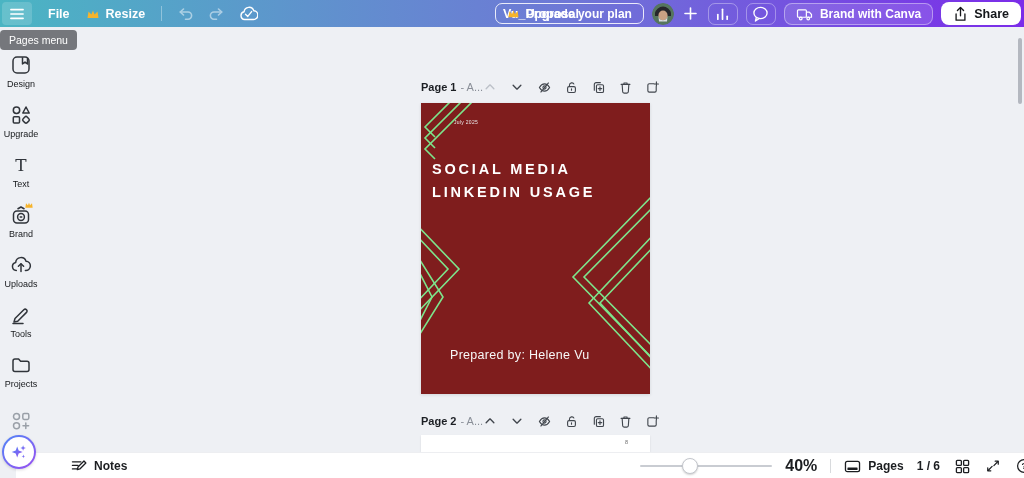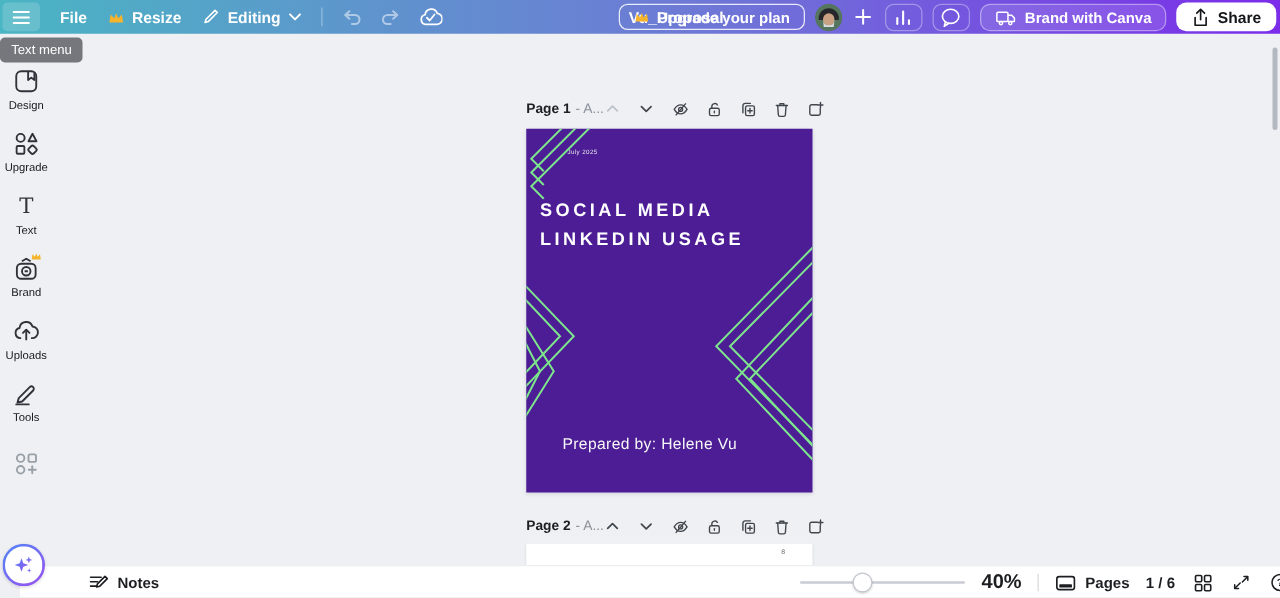--- a/index.html
+++ b/index.html
@@ -108,29 +108,20 @@
       </div>
       <div class="tb-btn">
         <span>File</span>
       </div>
       <div class="tb-btn">
         <svg width="14" height="12" viewBox="0 0 14 12">
           <path d="M1.5 10 L2.5 3.5 L5.4 6.5 L7 2.5 L8.6 6.5 L11.5 3.5 L12.5 10 Z" fill="#f6b42c"></path>
         </svg>
         <span>Resize</span>
       </div>
-      <div class="tb-btn">
-        <svg width="15" height="15" viewBox="0 0 16 16">
-          <path d="M11.8 2.4 l1.9 1.9 L6 12 l-2.7.8 L4.1 10 Z" fill="none" stroke="#fff" stroke-width="1.4" stroke-linejoin="round"></path>
-        </svg>
-        <span>Editing</span>
-        <svg width="10" height="7" viewBox="0 0 10 7">
-          <polyline points="1,1.5 5,5.5 9,1.5" fill="none" stroke="#fff" stroke-width="1.6" stroke-linecap="round" stroke-linejoin="round"></polyline>
-        </svg>
-      </div>
       <div class="tb-divider"></div>
       <div class="tb-btn tb-icon-only disabled-ic">
         <svg width="17" height="15" viewBox="0 0 17 15">
           <path d="M3.5 6 h7.5 a3.6 3.6 0 1 1 0 7.2 H8.5" fill="none" stroke="#fff" stroke-width="1.6" stroke-linecap="round"></path>
           <polyline points="6.5,3 3.2,6 6.5,9" fill="none" stroke="#fff" stroke-width="1.6" stroke-linecap="round" stroke-linejoin="round"></polyline>
         </svg>
       </div>
       <div class="tb-btn tb-icon-only disabled-ic">
         <svg width="17" height="15" viewBox="0 0 17 15">
           <path d="M13.5 6 H6 a3.6 3.6 0 1 0 0 7.2 h2.5" fill="none" stroke="#fff" stroke-width="1.6" stroke-linecap="round"></path>
@@ -202,21 +193,21 @@
             <line x1="8.5" y1="2" x2="8.5" y2="11"></line>
               <polyline points="5,5 8.5,1.6 12,5"></polyline>
             <path d="M3.5 9 v7 h10 v-7"></path>
           </g>
         </svg>
         <span>Share</span>
       </div>
     </div>
   </div>
 
-  <div class="tooltip">Text menu</div>
+  <div class="tooltip">Pages menu</div>
 
   <div class="sidebar">
     <div class="sb-item">
       <svg width="22" height="22" viewBox="0 0 22 22">
         <g fill="none" stroke="#30343a" stroke-width="1.5" stroke-linejoin="round">
           <rect x="3" y="3" width="16" height="16" rx="4"></rect>
           <path d="M12.5 3.2 V10 L15 8.1 L17.5 10 V3.8"></path>
         </g>
       </svg>
       <span class="sb-label">Design</span>
@@ -263,20 +254,26 @@
       <span class="sb-label">Uploads</span>
     </div>
     <div class="sb-item">
       <svg width="22" height="22" viewBox="0 0 22 22">
         <g fill="none" stroke="#30343a" stroke-width="1.5" stroke-linecap="round" stroke-linejoin="round">
           <path d="M5 14.5 L13.8 5.7 a1.9 1.9 0 0 1 2.7 2.7 L7.7 17.2 L4 18 Z"></path>
           <line x1="3" y1="19.5" x2="13" y2="19.5"></line>
         </g>
       </svg>
       <span class="sb-label">Tools</span>
+    </div>
+    <div class="sb-item">
+      <svg width="22" height="22" viewBox="0 0 22 22">
+        <path d="M3 7 a2 2 0 0 1 2-2 h3.6 l2 2.2 H17 a2 2 0 0 1 2 2 v6.3 a2 2 0 0 1-2 2 H5 a2 2 0 0 1-2-2 Z" fill="none" stroke="#30343a" stroke-width="1.5" stroke-linejoin="round"></path>
+      </svg>
+      <span class="sb-label">Projects</span>
     </div>
     <div class="sb-item">
       <svg width="22" height="22" viewBox="0 0 22 22">
         <g fill="none" stroke="#9aa0a8" stroke-width="1.5" stroke-linecap="round" stroke-linejoin="round">
           <circle cx="6.5" cy="6.5" r="3"></circle>
           <rect x="12.8" y="3.5" width="6" height="6" rx="1.4"></rect>
           <circle cx="6.5" cy="15.8" r="3"></circle>
           <line x1="15.8" y1="13" x2="15.8" y2="18.6"></line>
             <line x1="13" y1="15.8" x2="18.6" y2="15.8"></line>
         </g>
@@ -354,21 +351,21 @@
           <g fill="none" stroke="#41464d" stroke-width="1.2" stroke-linecap="round" stroke-linejoin="round">
             <path d="M8.5 3 H3.5 A1.5 1.5 0 0 0 2 4.5 v6 A1.5 1.5 0 0 0 3.5 12 h6 A1.5 1.5 0 0 0 11 10.5 V6"></path>
             <line x1="11.2" y1="1" x2="11.2" y2="5.4"></line>
               <line x1="9" y1="3.2" x2="13.4" y2="3.2"></line>
           </g>
         </svg>
       </span>
     </div>
   </div>
 
-  <div class="doc-page" id="docpage" style="background: #4c1d95;">
+  <div class="doc-page" id="docpage" style="background: #7f1d1d;">
     <svg class="doc-deco" width="229" height="291" viewBox="0 0 229 291">
       <g fill="none" stroke="#7de58c" stroke-width="1.6">
 
         <path d="M30 -2 L4 24 L14 34"></path>
         <path d="M41 -2 L4 35 L14 45"></path>
         <path d="M52 -2 L4 46 L14 56"></path>
 
         <path d="M-8 118 L38 166 L-8 214"></path>
         <path d="M-8 129 L27 166 L-8 203"></path>
         <path d="M-8 146 L22 194 L-8 242"></path>

